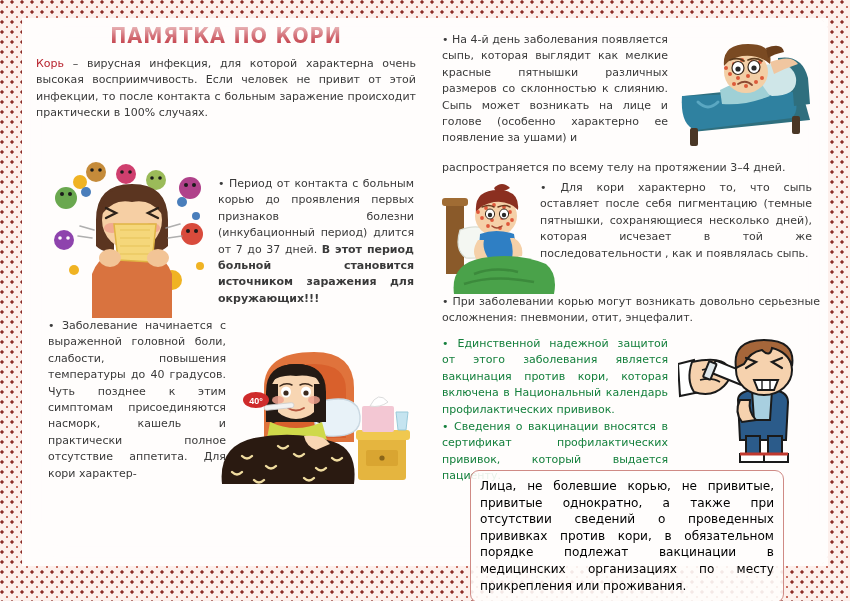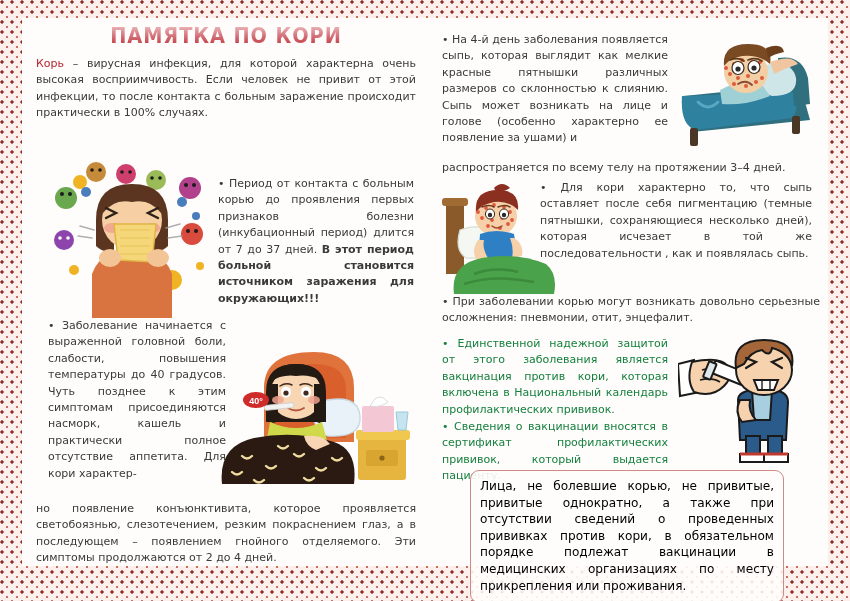--- a/index.html
+++ b/index.html
@@ -245,21 +245,20 @@
             <path d="M70 108 q5 5 10 0" stroke="#f0dca0" stroke-width="2.4" fill="none" stroke-linecap="round"></path>
             <path d="M124 120 q5 5 10 0" stroke="#f0dca0" stroke-width="2.4" fill="none" stroke-linecap="round"></path>
             <path d="M46 142 q5 5 10 0" stroke="#f0dca0" stroke-width="2.4" fill="none" stroke-linecap="round"></path>
             <path d="M96 140 q5 5 10 0" stroke="#f0dca0" stroke-width="2.4" fill="none" stroke-linecap="round"></path>
           </g>
 
           <path d="M96 98 Q116 96 122 106 L108 112 Q98 108 96 98 Z" fill="#f8d6b3"></path>
         </svg>
       </div>
 
-      <div class="para" style="left:14px; top:483px; width:380px;">но появление конъюнктивита, которое проявляется светобоязнью, слезотечением, резким покраснением глаз, а в последующем – появлением гнойного отделяемого. Эти симптомы продолжаются от 2 до 4 дней.</div>
     </div>
 
     <div class="col" id="right-col">
 
       <div class="para" style="left:8px; top:14px; width:226px;">• На 4-й день заболевания появляется сыпь, которая выглядит как мелкие красные пятнышки различных размеров со склонностью к слиянию. Сыпь может возникать на лице и голове (особенно характерно ее появление за ушами) и</div>
 
       <div class="illus" style="left:240px; top:16px; width:150px; height:128px;">
         <svg width="150" height="128" viewBox="0 0 150 128">
 
           <path d="M10 62 L126 50 L136 86 L18 98 Z" fill="#2f6f7e"></path>

